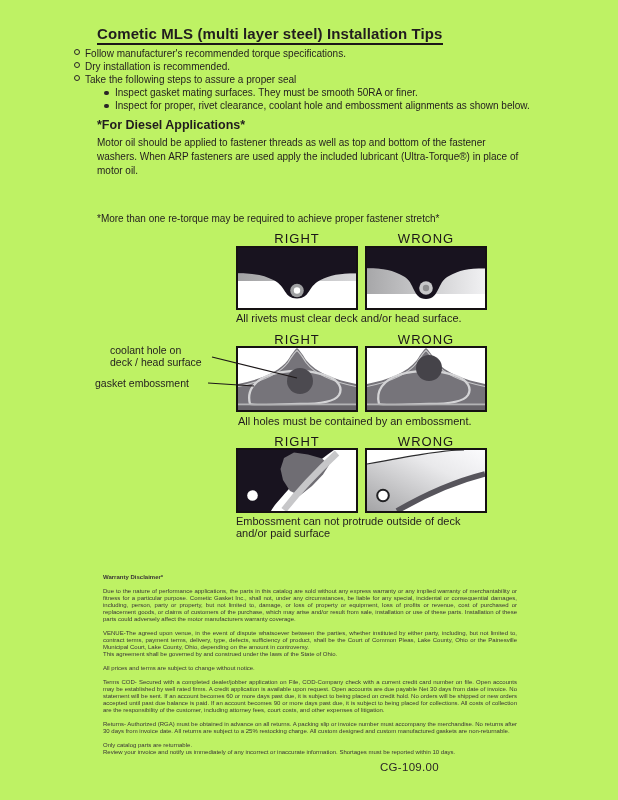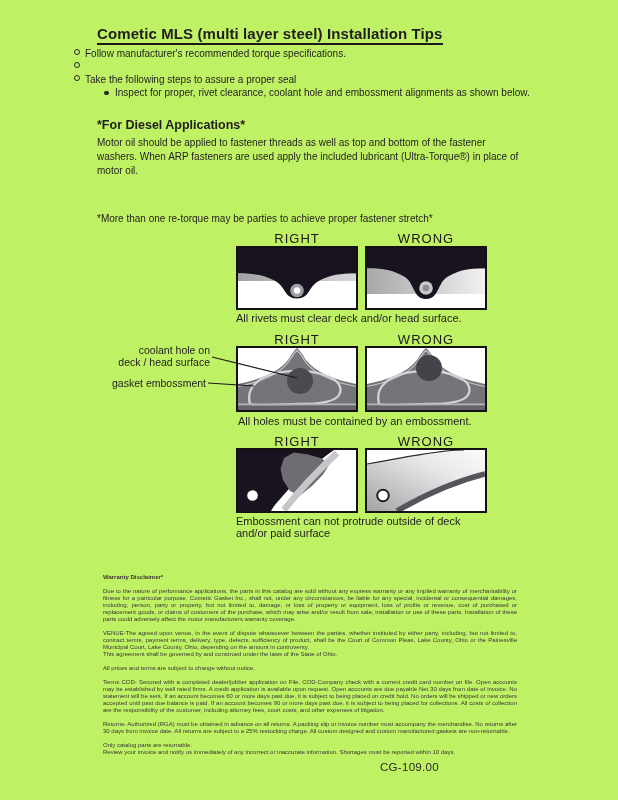--- a/index.html
+++ b/index.html
@@ -32,21 +32,21 @@
   .note{top:212px;}
   .dlabel{
     width:122px;text-align:center;font-size:13px;letter-spacing:1px;
     color:#1b1617;font-weight:400;
   }
   .dbox{
     width:118px;height:60px;border:2px solid #151112;background:#fff;
   }
   .dbox svg{display:block;}
   .cap{font-size:11px;line-height:11.5px;color:#211c1e;}
-  .sidelabel{font-size:10.5px;line-height:11.5px;text-align:right;color:#211c1e;}
+  .sidelabel{font-size:10.5px;line-height:11.5px;text-align:left;color:#211c1e;}
   .legal{left:103px;top:574px;width:414px;font-size:6px;line-height:7px;
     color:#3a3436;text-align:justify;}
   .legal .lh{font-weight:bold;margin-bottom:7px;text-align:left;}
   .legal .lp{margin-bottom:7px;}
   .legal .lp0{margin-bottom:0;}
   .pagecode{left:380px;top:761px;font-size:11.5px;letter-spacing:.3px;color:#2b2627;}
 </style>
 </head>
 <body>
 
@@ -54,34 +54,39 @@
 
   <div class="abs title">Cometic MLS (multi layer steel) Installation Tips</div>
 
   <div class="abs bullets">
     <div class="brow">
       <span class="bmark"><span class="circ"></span></span>
       <span>Follow manufacturer's recommended torque specifications.</span>
     </div>
     <div class="brow">
       <span class="bmark"><span class="circ"></span></span>
+      <span>Dry installation is recommended.</span>
     </div>
     <div class="brow">
       <span class="bmark"><span class="circ"></span></span>
       <span>Take the following steps to assure a proper seal</span>
     </div>
     <div class="brow lvl2">
       <span class="bmark"><span class="dot"></span></span>
+      <span>Inspect gasket mating surfaces.  They must be smooth 50RA or finer.</span>
+    </div>
+    <div class="brow lvl2">
+      <span class="bmark"><span class="dot"></span></span>
       <span>Inspect for proper, rivet clearance, coolant hole and embossment alignments as shown below.</span>
     </div>
   </div>
 
   <div class="abs h2">*For Diesel Applications*</div>
   <div class="abs para p1">Motor oil should be applied to fastener threads as well as top and bottom of the fastener washers. When ARP fasteners are used apply the included lubricant (Ultra-Torque®) in place of motor oil.</div>
-  <div class="abs para note">*More than one re-torque may be parties to achieve proper fastener stretch*</div>
+  <div class="abs para note">*More than one re-torque may be required to achieve proper fastener stretch*</div>
 
   <div class="abs dlabel" style="left:236px;top:231px;">RIGHT</div>
   <div class="abs dlabel" style="left:365px;top:231px;">WRONG</div>
 
   <div class="abs dbox" style="left:236px;top:246px;">
     <svg width="118" height="60" viewBox="0 0 118 60">
       <defs>
         <linearGradient id="band1r" x1="0" y1="0" x2="1" y2="0">
           <stop offset="0" stop-color="#a2a2a4"></stop>
             <stop offset="1" stop-color="#d8d8da"></stop>

